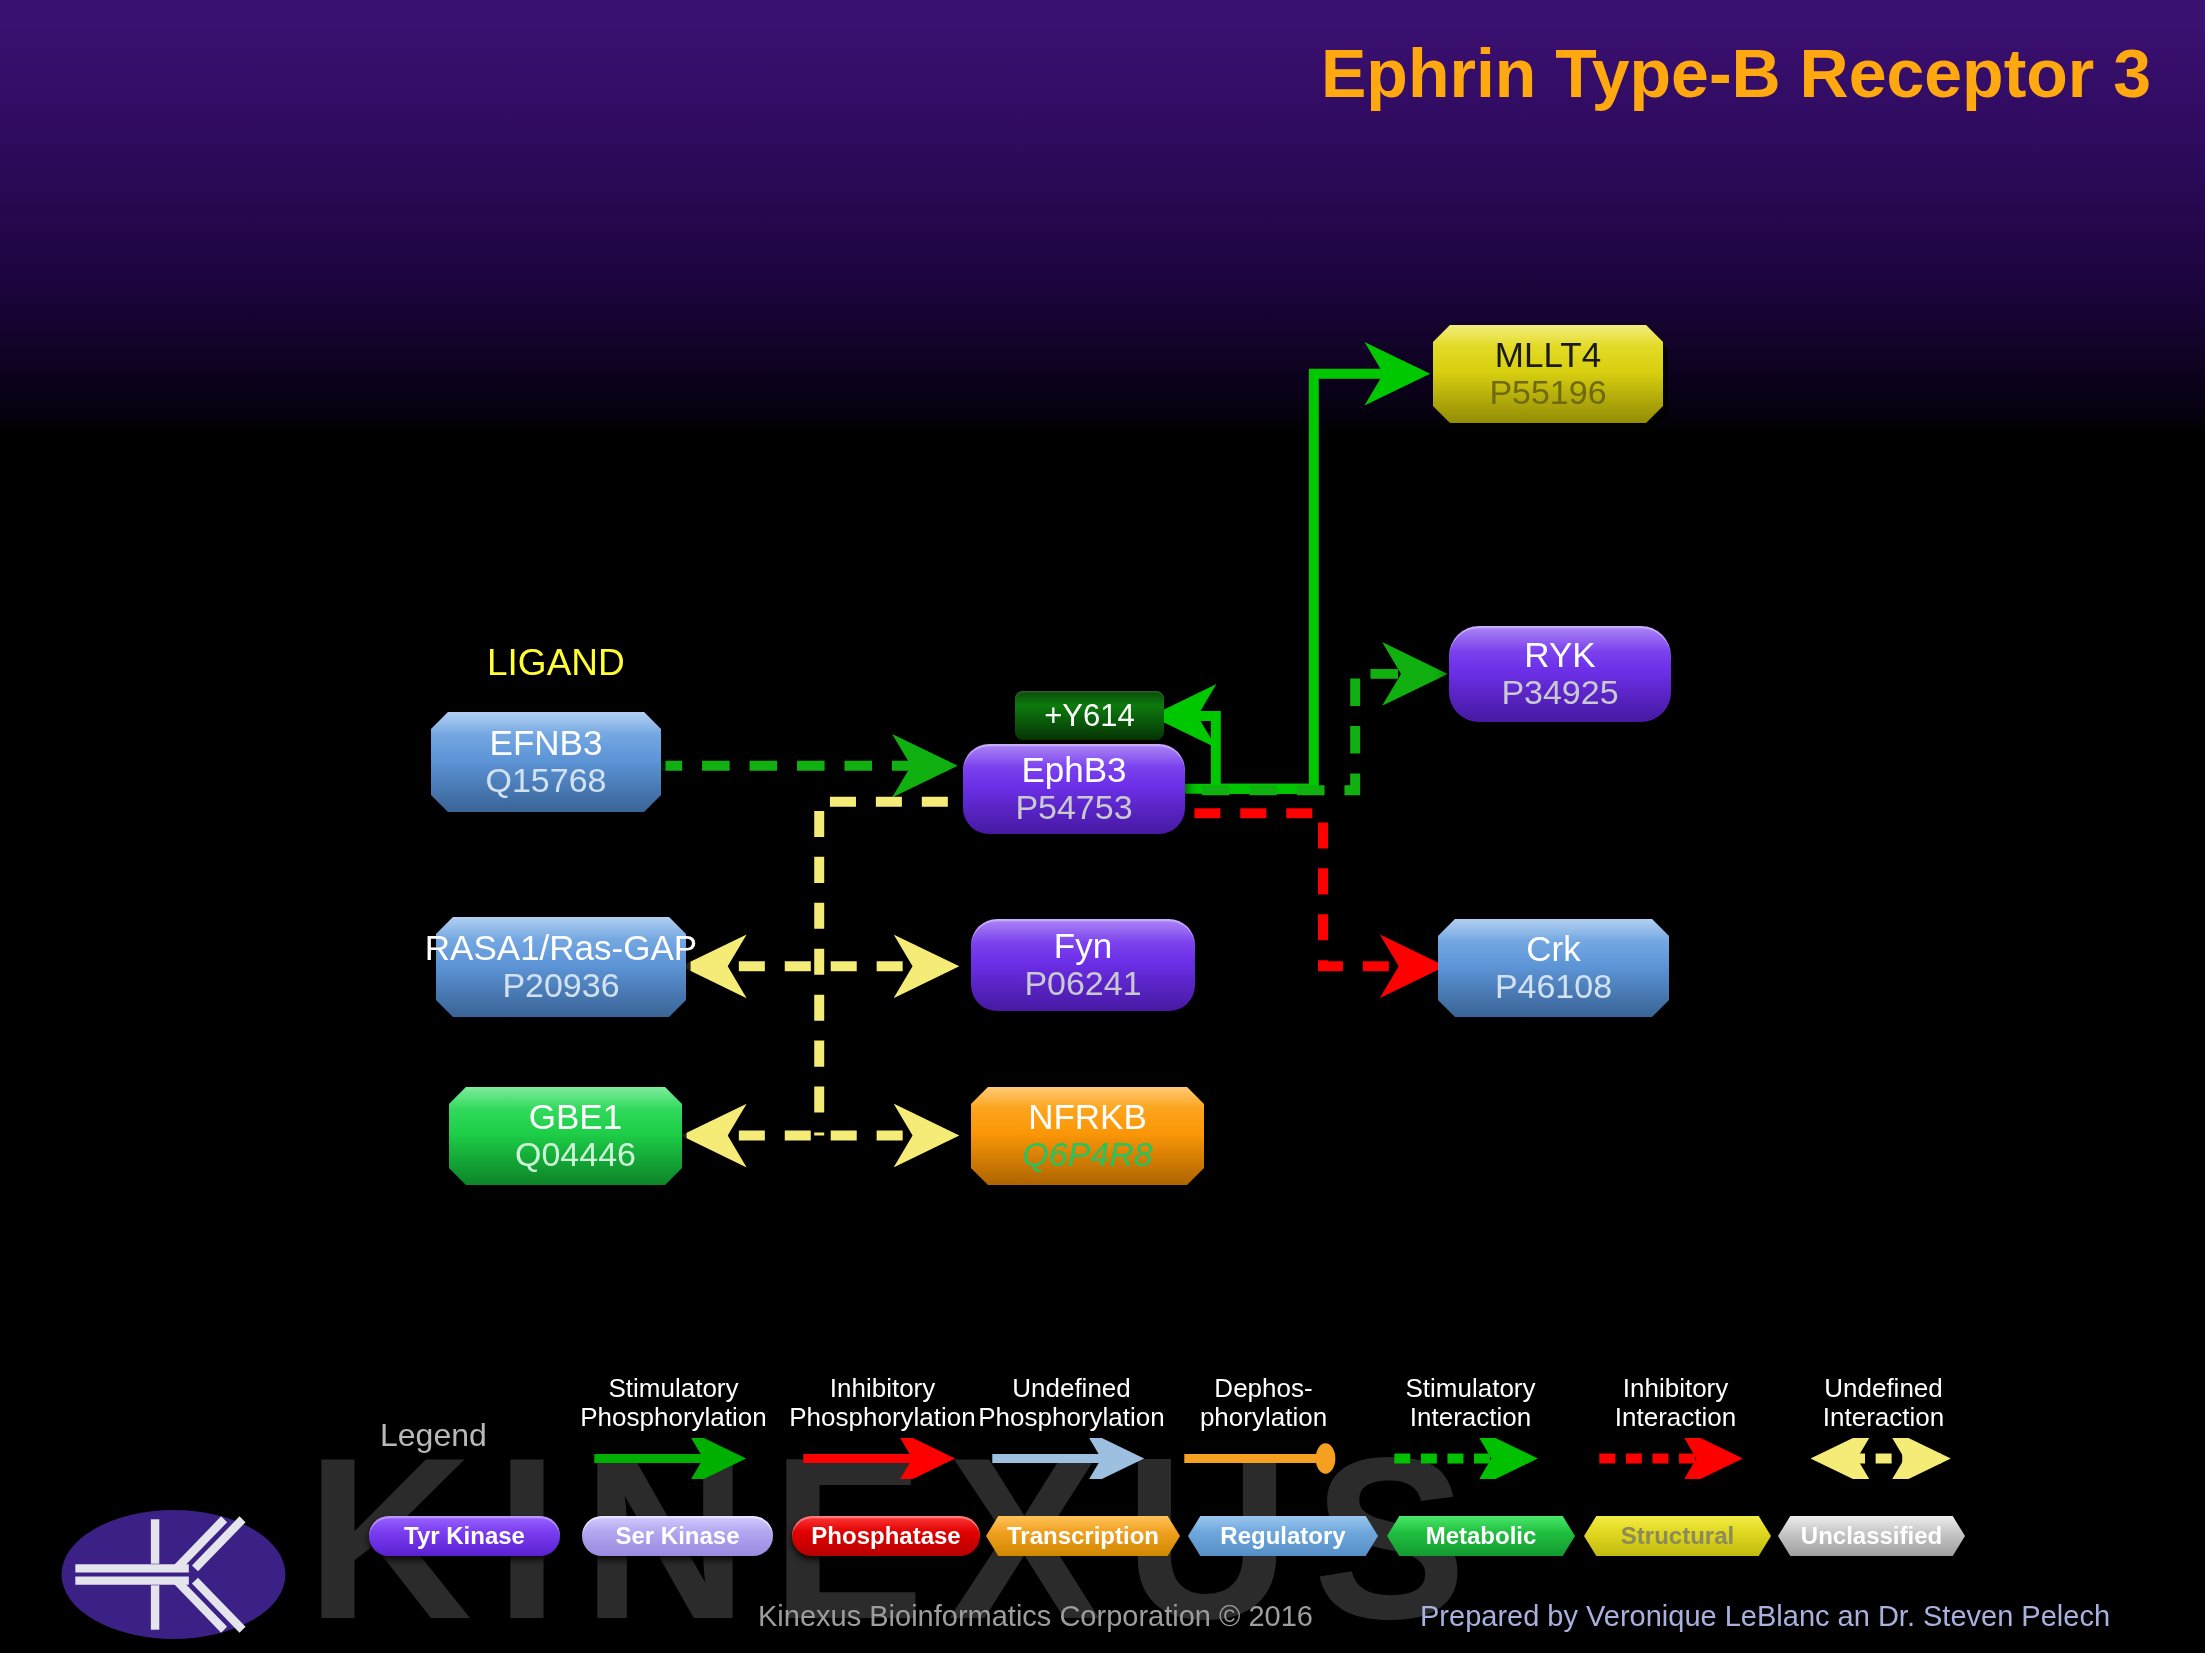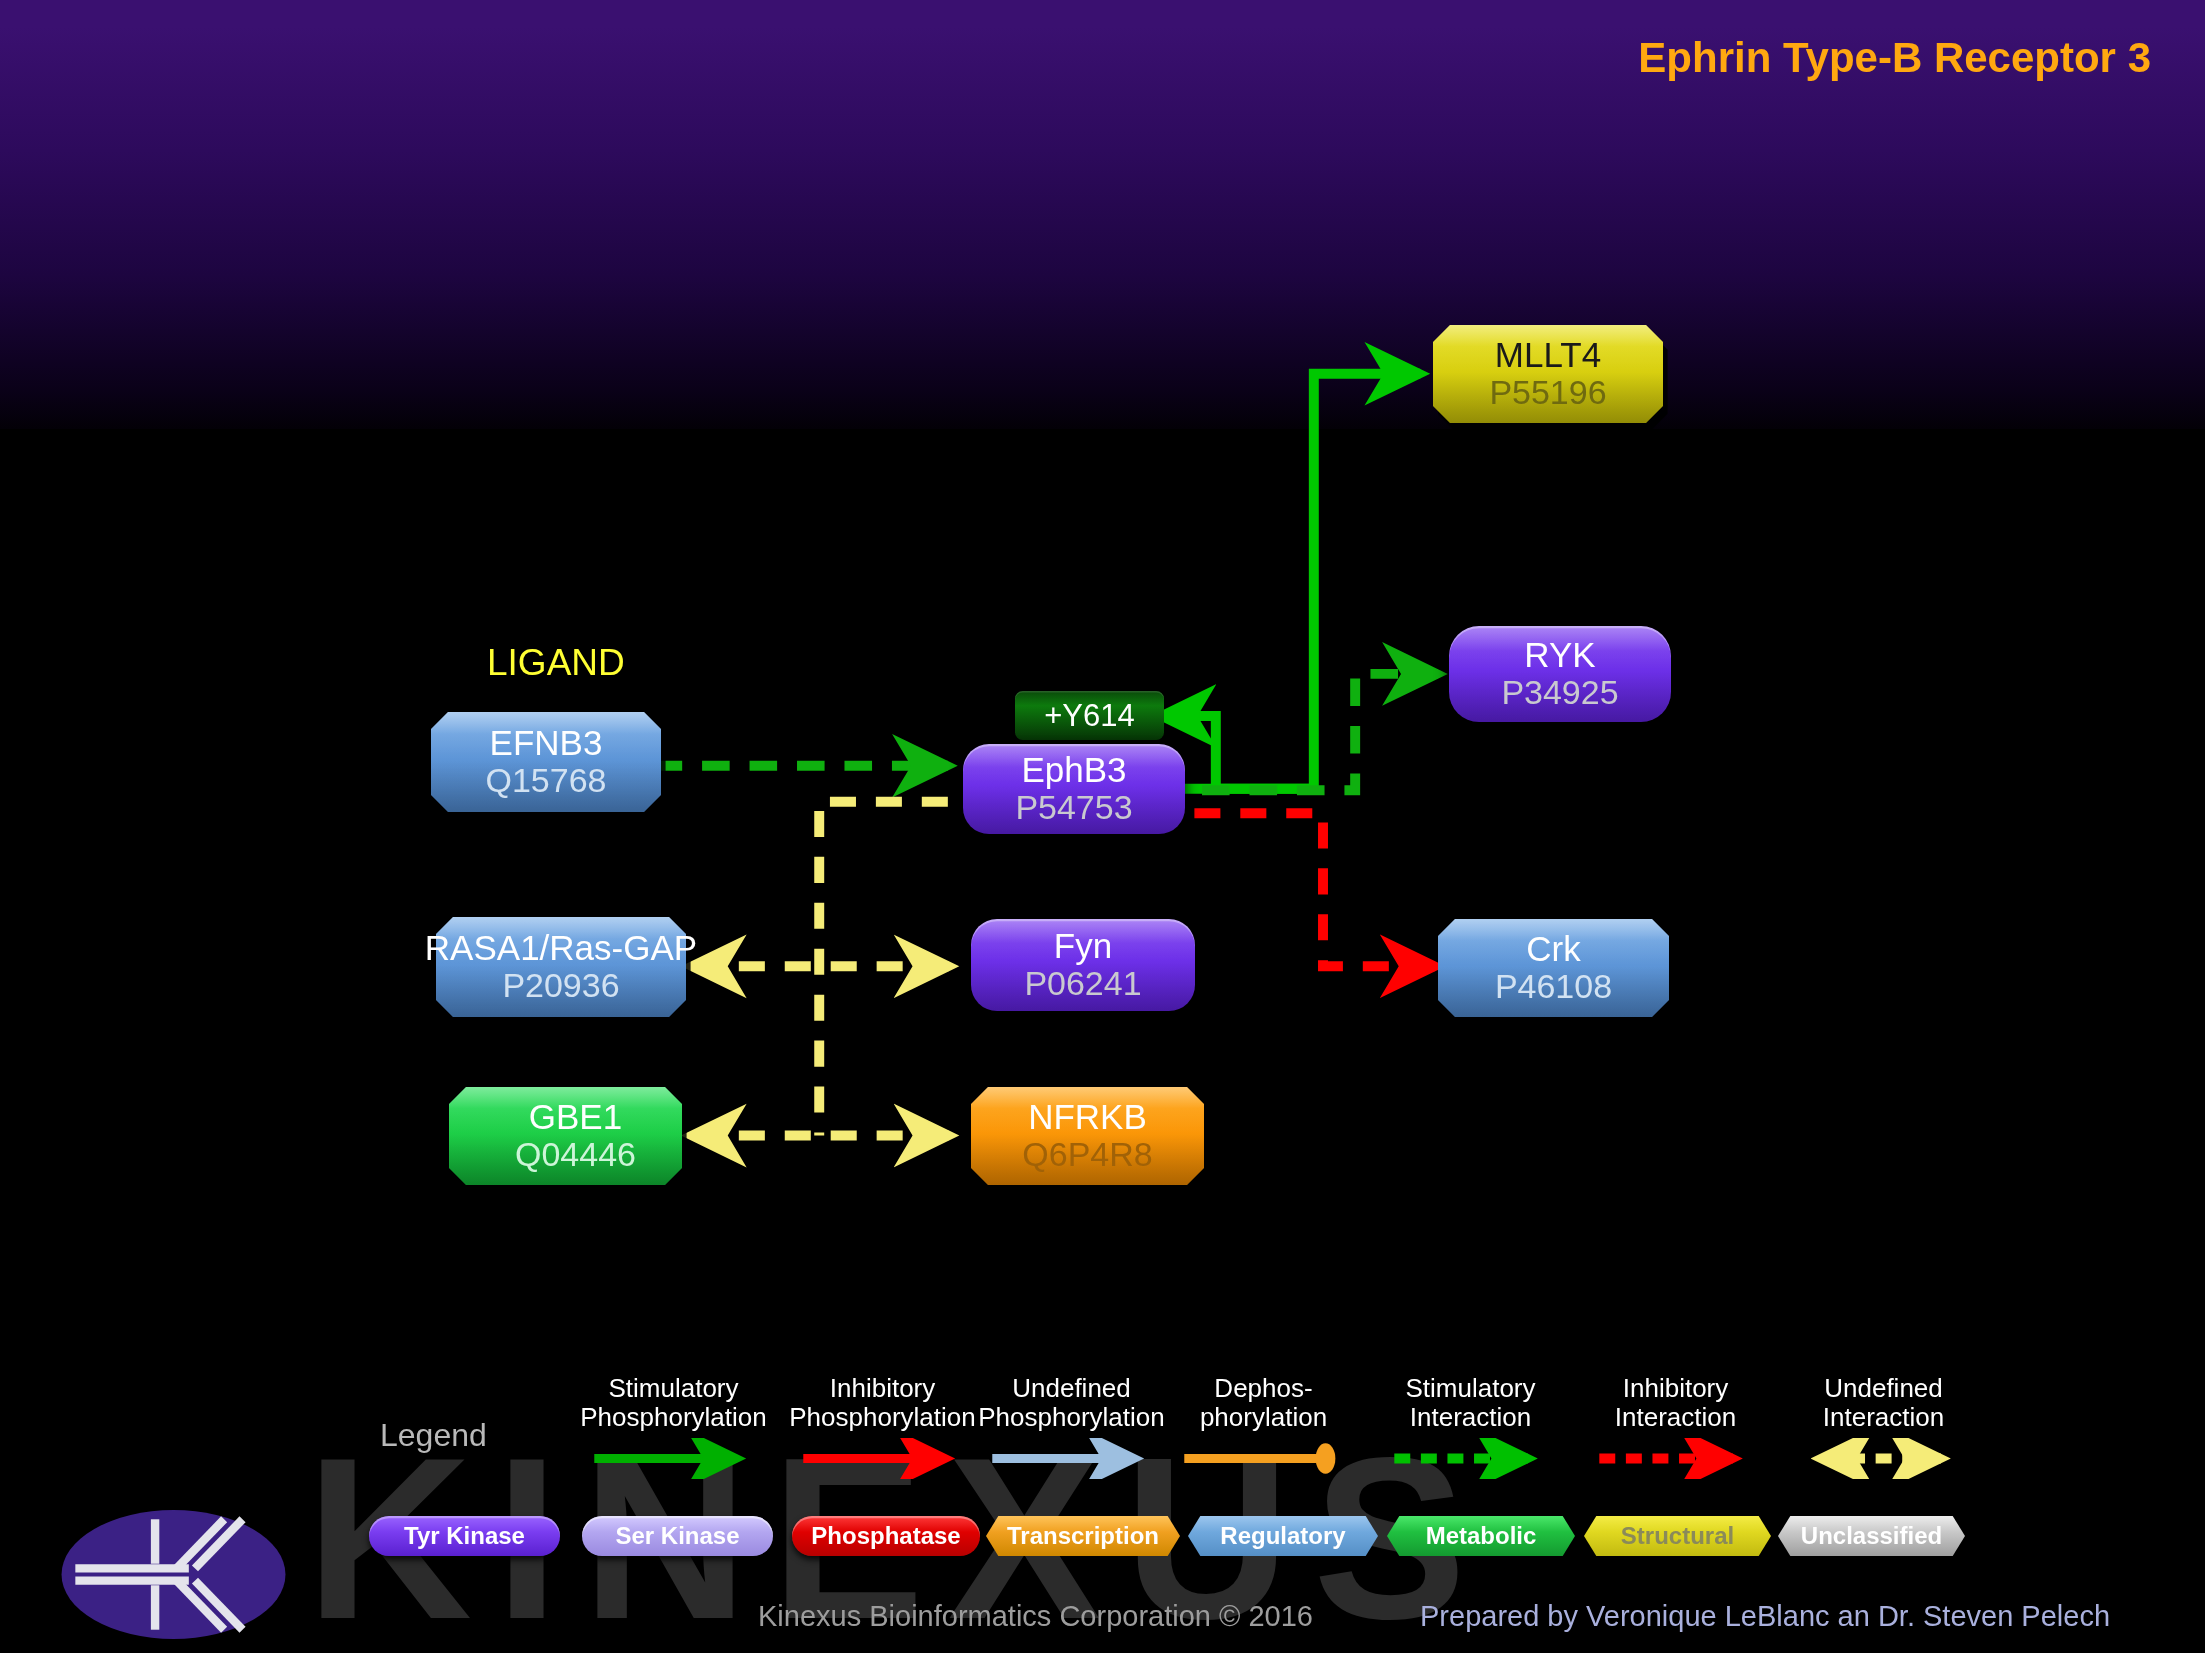--- a/index.html
+++ b/index.html
@@ -13,21 +13,21 @@
 
   
   .watermark{position:absolute;left:306px;top:1424px;width:1608px;height:230px;
     font-size:230px;font-weight:bold;letter-spacing:23px;color:#2b2b2b;
     font-family:"Liberation Sans",sans-serif;line-height:230px;white-space:nowrap;
     overflow:hidden;user-select:none;}
 
   
   .title-left{position:absolute;left:98px;top:37px;font-size:66px;color:#a79bc9;
     letter-spacing:-0.8px;white-space:nowrap;}
-  .title-right{position:absolute;right:54px;top:34px;font-size:42px;color:#ffa810;
+  .title-right{position:absolute;right:54px;top:34px;font-size:68px;color:#ffa810;
     font-weight:bold;white-space:nowrap;}
 
   .ligand-label{position:absolute;left:487px;top:642px;font-size:37px;color:#ffff33;white-space:nowrap;}
 
   
   .node{position:absolute;display:flex;flex-direction:column;align-items:center;
     justify-content:center;box-sizing:border-box;}
   .node .nm{font-size:35px;line-height:1.05;white-space:nowrap;}
   .node .ac{font-size:34px;line-height:1.08;white-space:nowrap;}
 
@@ -62,21 +62,21 @@
       linear-gradient(to bottom, rgba(255,255,255,.42) 0%, rgba(255,255,255,.06) 22%,
         rgba(0,0,0,0) 48%, rgba(0,0,0,.25) 100%),
       linear-gradient(to bottom,#e8e020 0%,#d9d010 45%,#c4bc08 100%);}
   .n-yellow .nm{color:#1a1a1a;}
   .n-yellow .ac{color:#6f6a10;}
   .n-orange .oct-shape{background:
       linear-gradient(to bottom, rgba(255,255,255,.40) 0%, rgba(255,255,255,.05) 22%,
         rgba(0,0,0,0) 48%, rgba(0,0,0,.25) 100%),
       linear-gradient(to bottom,#ffa71a 0%,#fb9708 45%,#e88600 100%);}
   .n-orange .nm{color:#ffffff;}
-  .n-orange .ac{color:#a16207;}
+  .n-orange .ac{color:#22c55e;font-style:italic;}
   .node .lbl{position:relative;z-index:2;display:flex;flex-direction:column;
     align-items:center;justify-content:center;}
   .oct-shadow{position:absolute;left:4.6px;top:7.7px;width:100%;height:100%;
     background:rgba(0,0,0,.85);
     clip-path:polygon(17px 0,calc(100% - 17px) 0,100% 17px,100% calc(100% - 17px),
       calc(100% - 17px) 100%,17px 100%,0 calc(100% - 17px),0 17px);z-index:0;}
 
   
   .psite{position:absolute;display:flex;align-items:center;justify-content:center;
     border-radius:7.7px;font-size:31px;color:#ffffff;white-space:nowrap;

